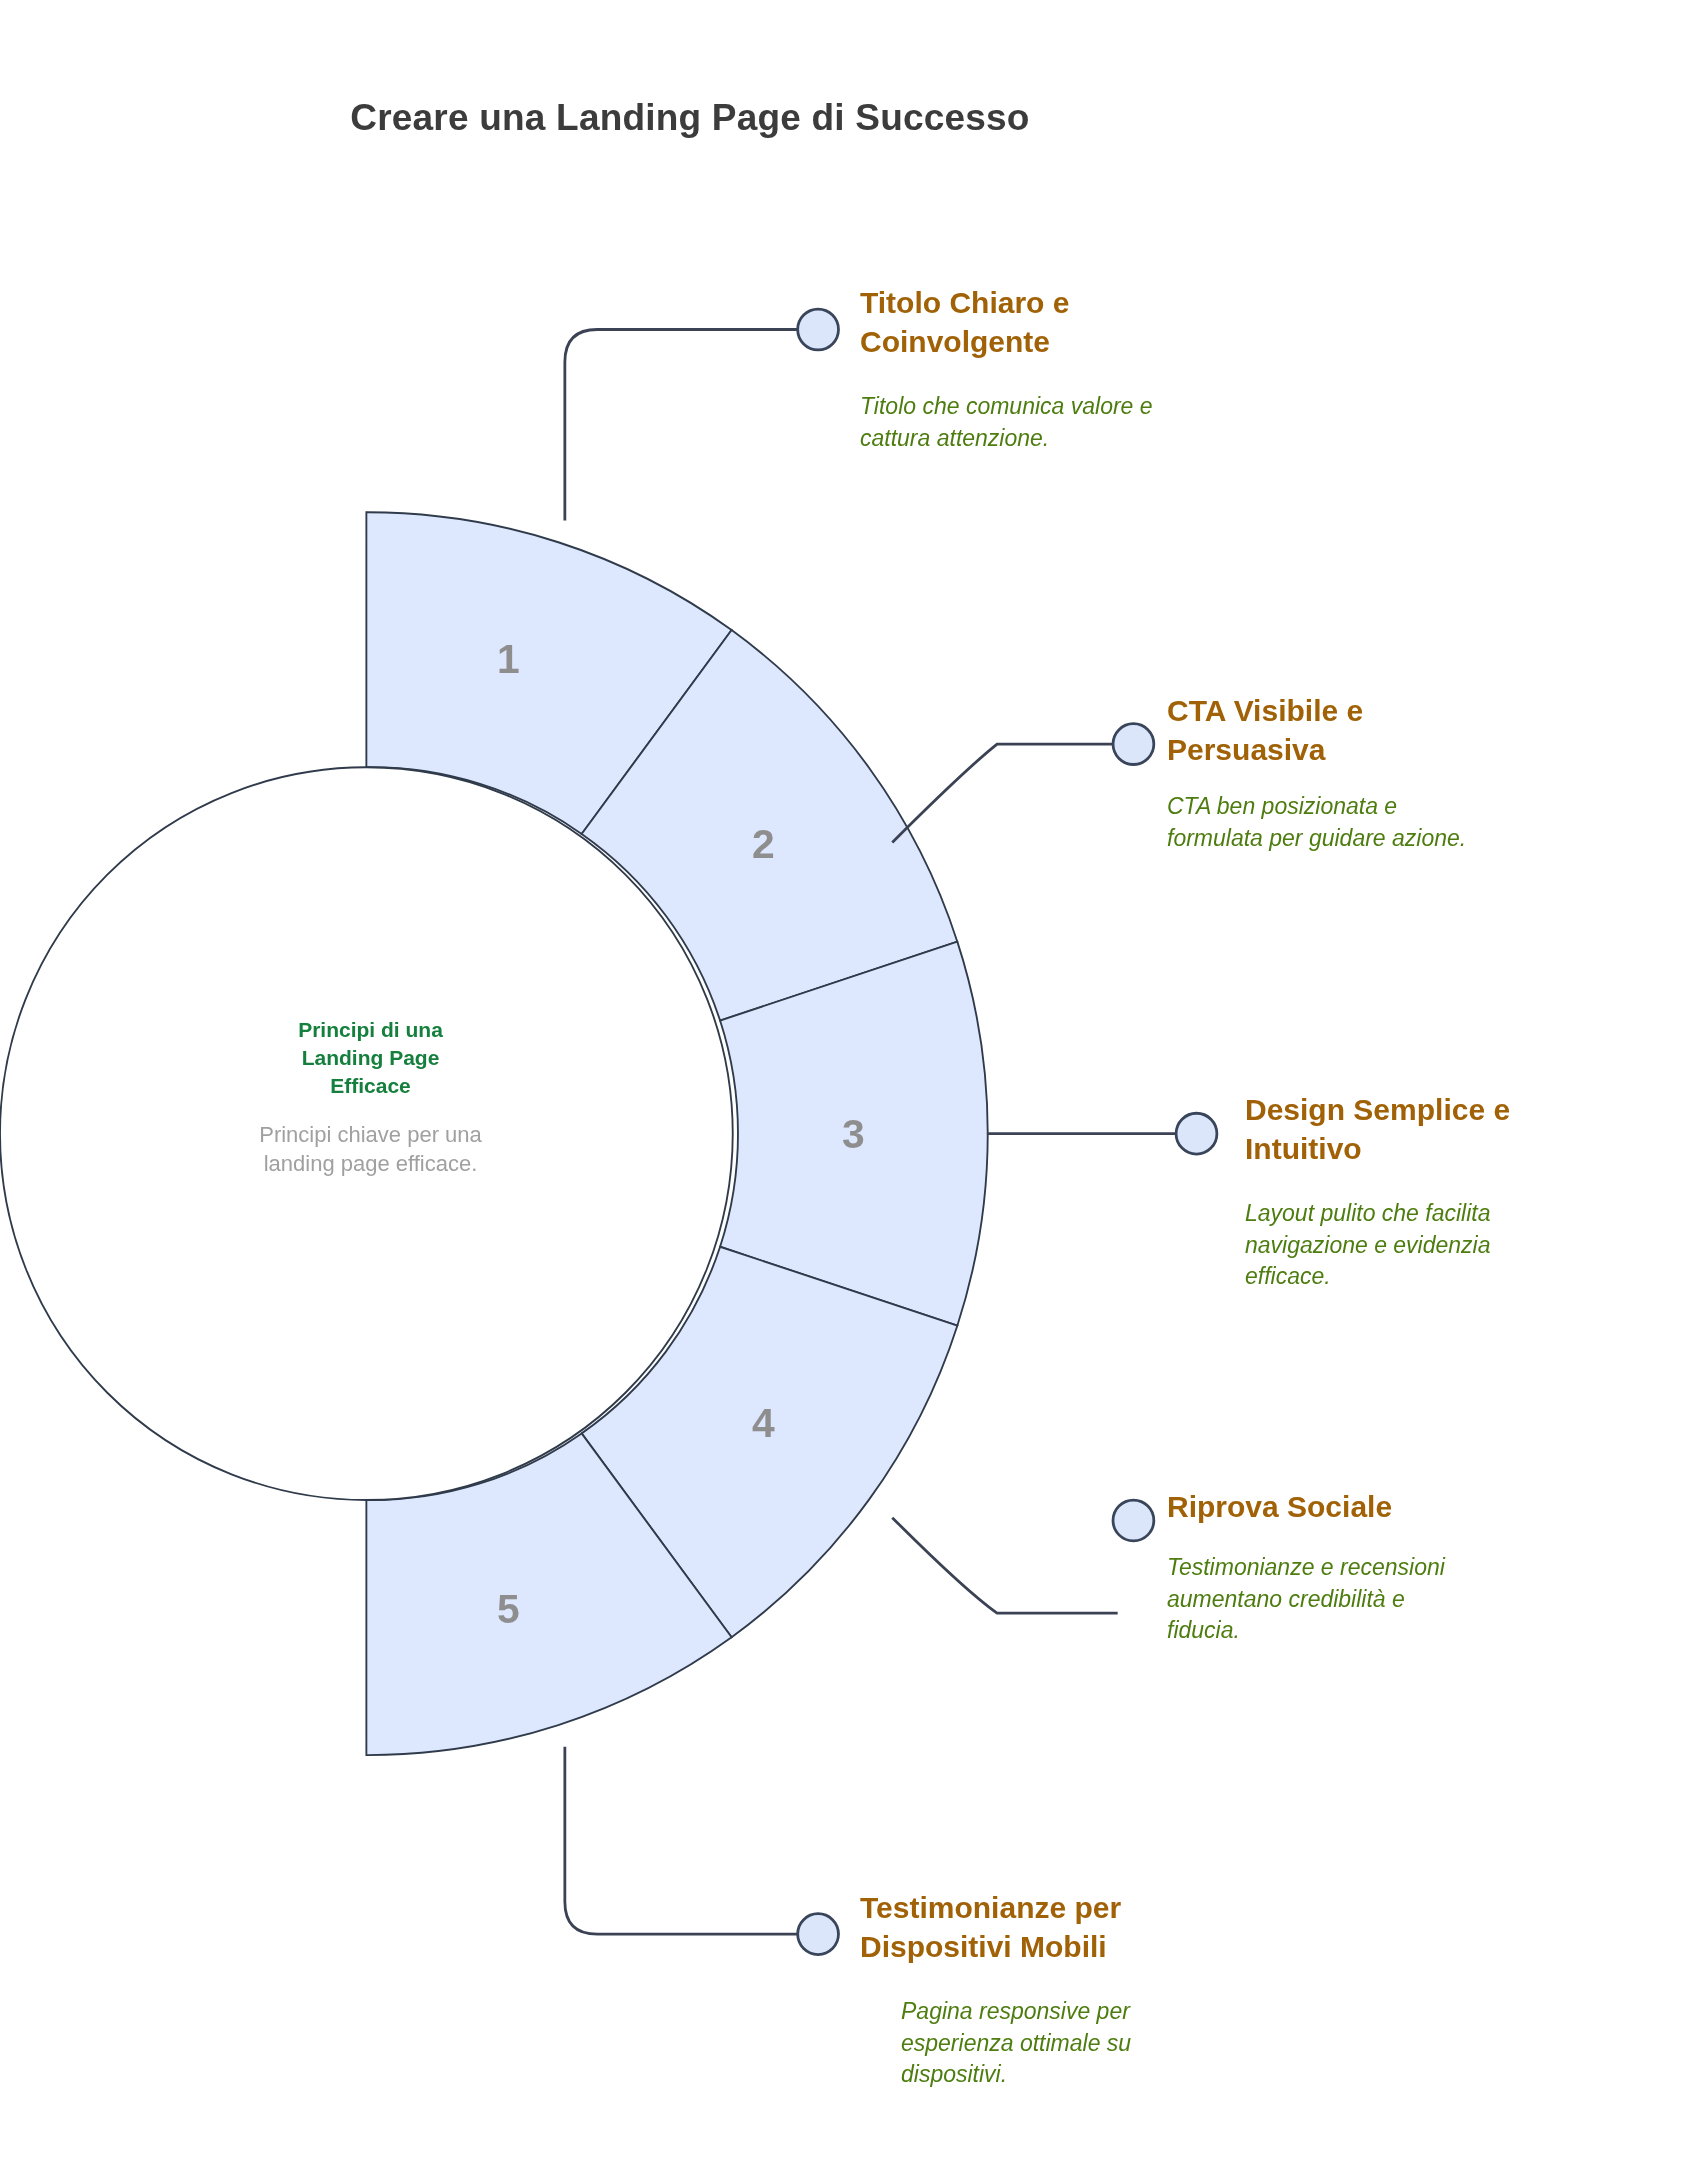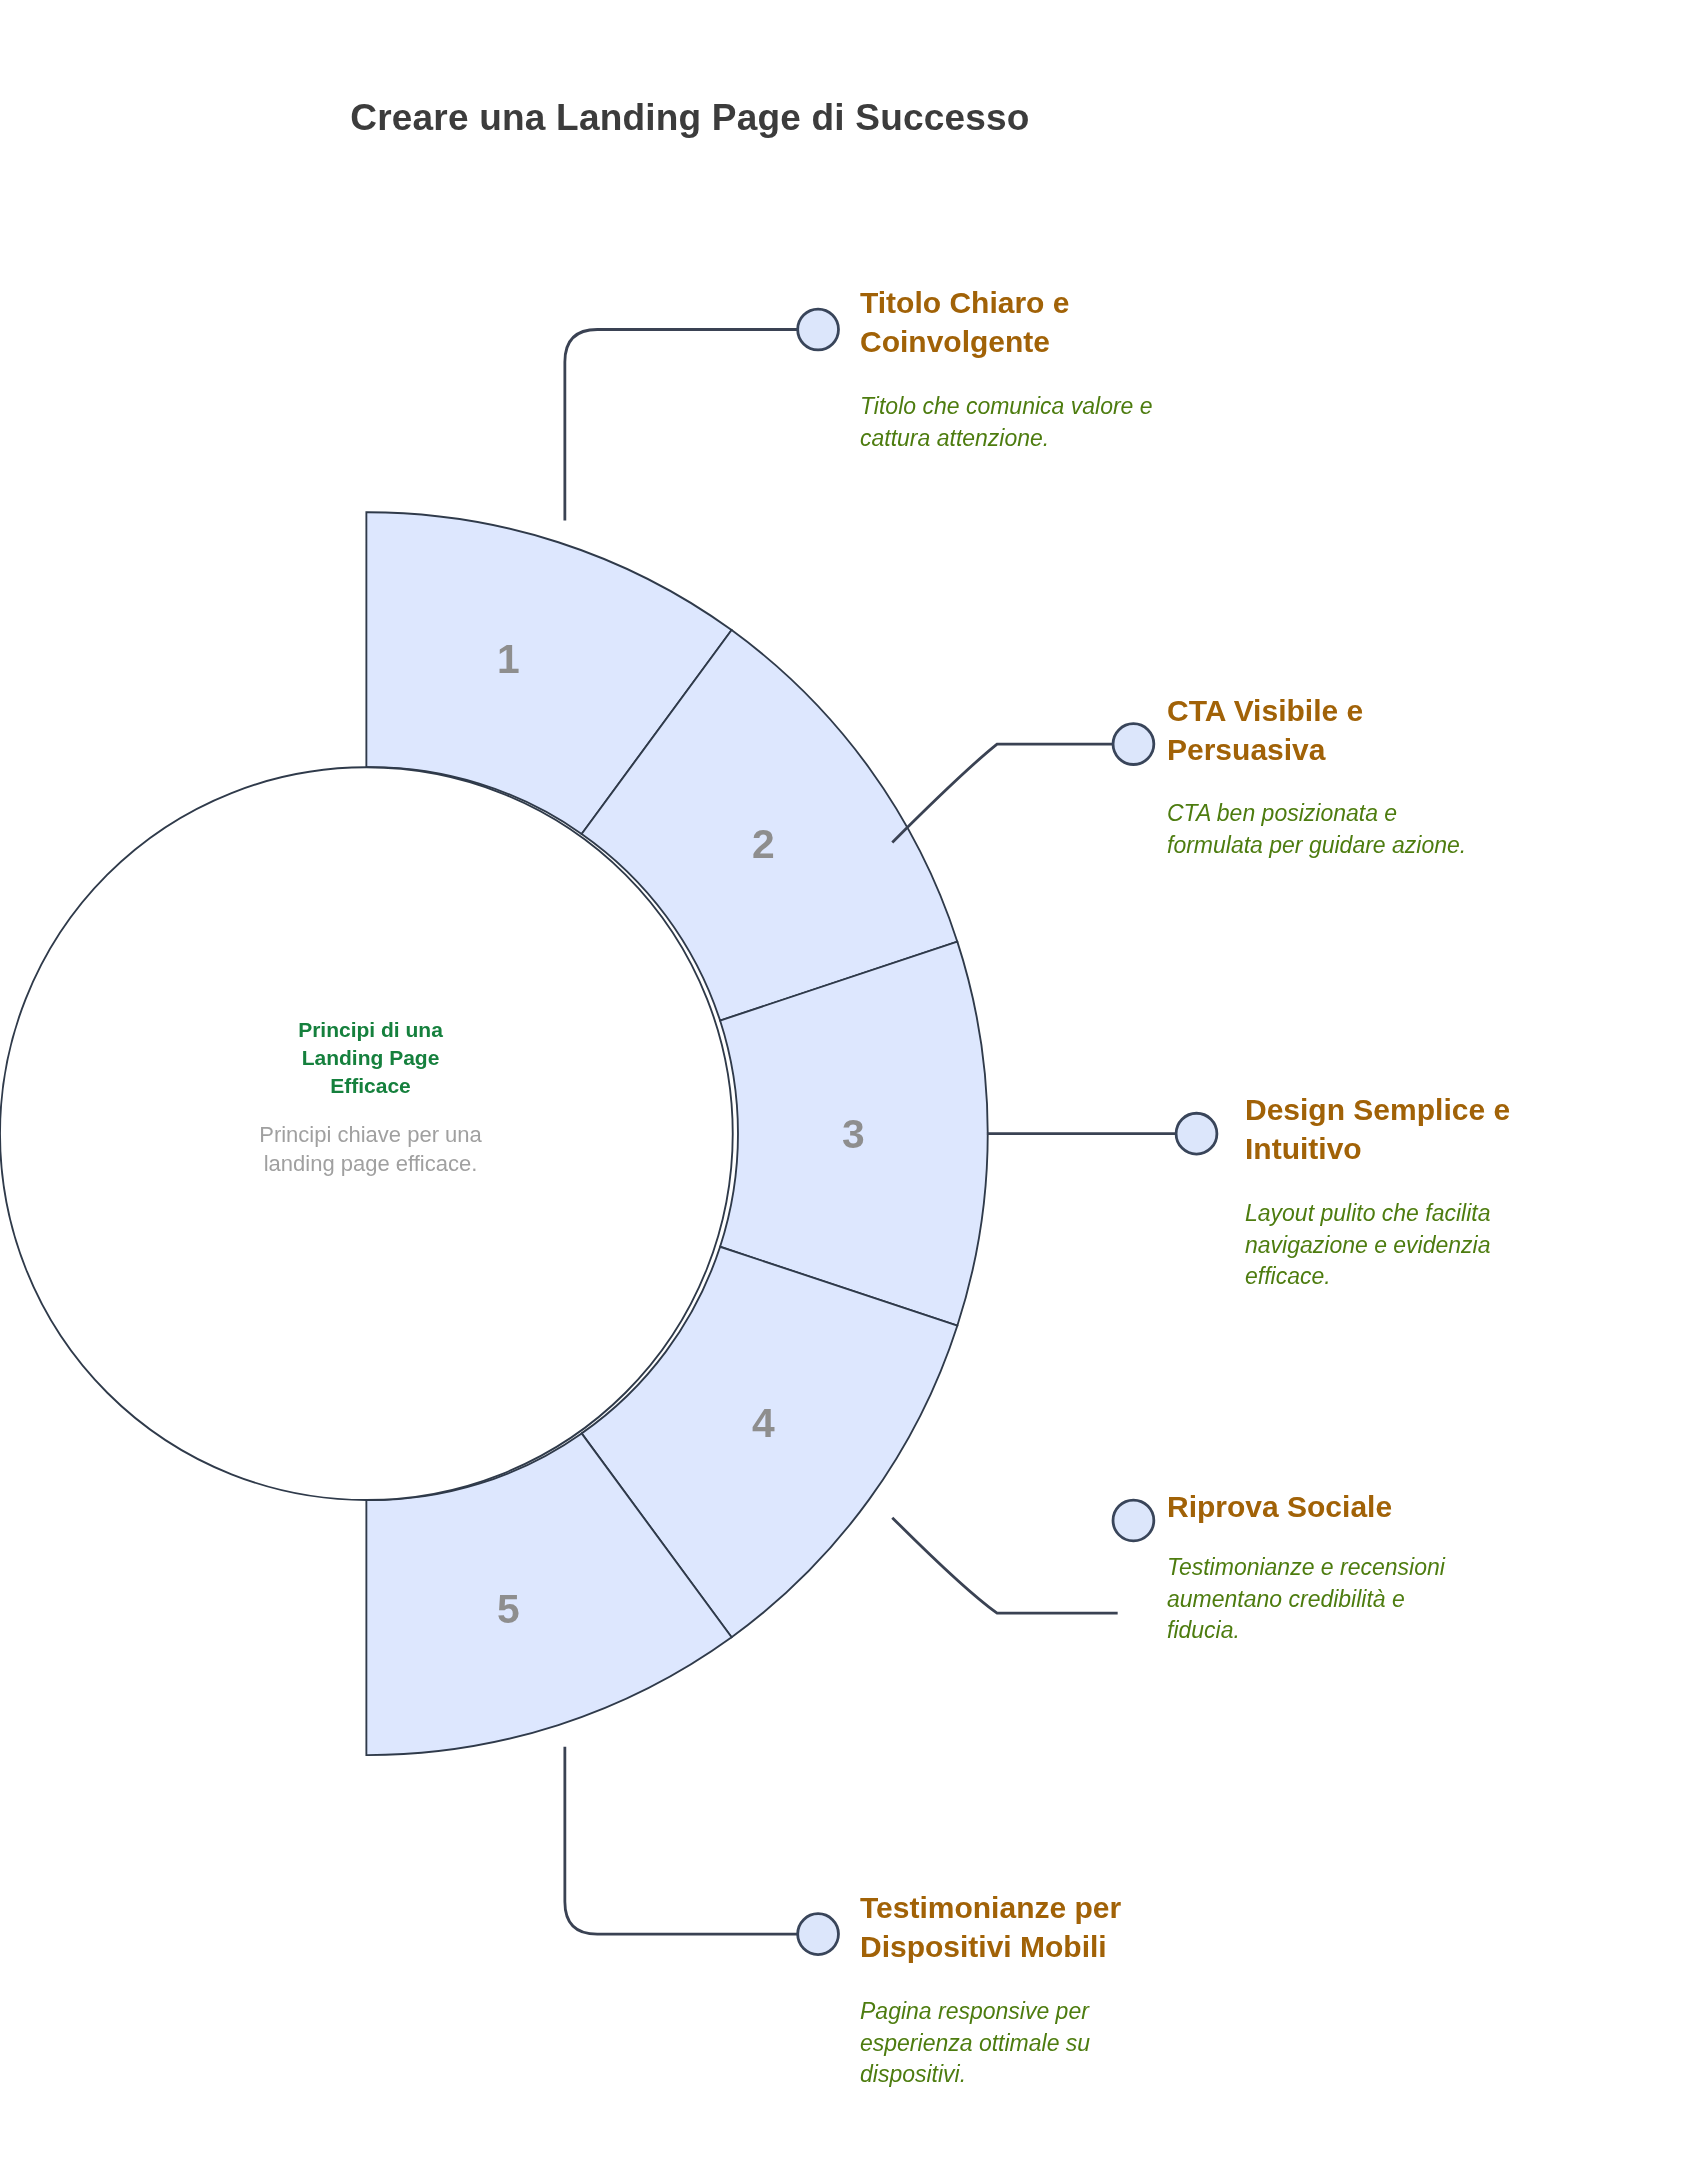--- a/index.html
+++ b/index.html
@@ -89,27 +89,27 @@
     color: #4d7c0f;
     line-height: 1.38;
     white-space: pre-line;
     margin: 0;
     font-style: italic;
   }
 
   #callout-1 { left: 860px; top: 283px;  width: 399px; }
   #callout-1 .callout-desc { margin-top: 30px; }
   #callout-2 { left: 1167px; top: 691px;  width: 399px; }
-  #callout-2 .callout-desc { margin-top: 29px; }
+  #callout-2 .callout-desc { margin-top: 22px; }
   #callout-3 { left: 1245px; top: 1090px; width: 390px; }
   #callout-3 .callout-desc { margin-top: 30px; }
   #callout-4 { left: 1167px; top: 1487px; width: 390px; }
   #callout-4 .callout-desc { margin-top: 26px; }
   #callout-5 { left: 860px; top: 1888px;  width: 399px; }
-  #callout-5 .callout-desc { margin-top: 30px; }
+  #callout-5 .callout-desc { margin-top: 30px; margin-left: 41px; }
 </style>
 </head>
 <body>
 
 <div id="page-title">Creare una Landing Page di Successo</div>
 
 <svg id="diagram" width="1702" height="2182" viewBox="0 0 1835 2352">
 
   <g>
     <path class="seg-fill" d="M 395 552

